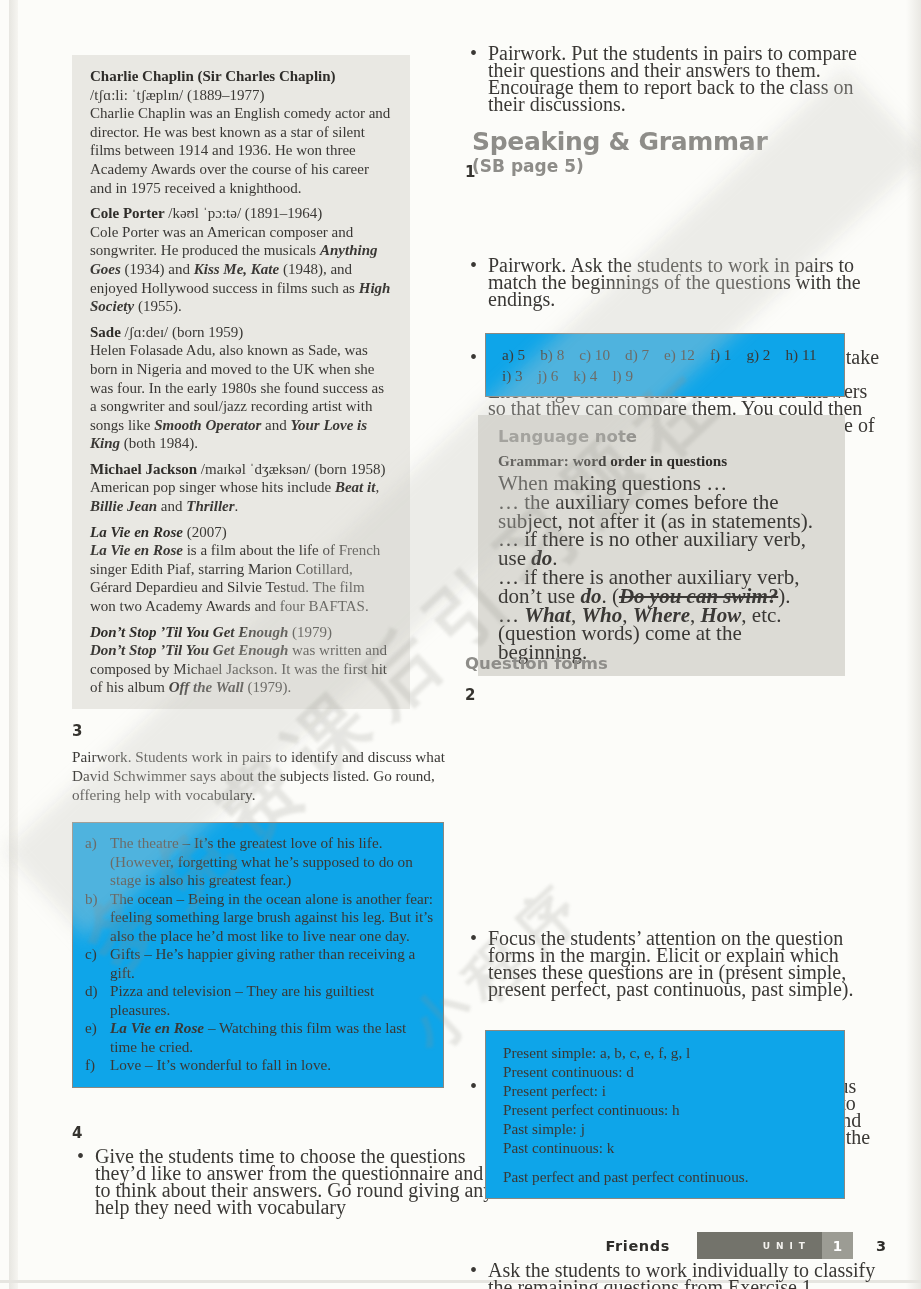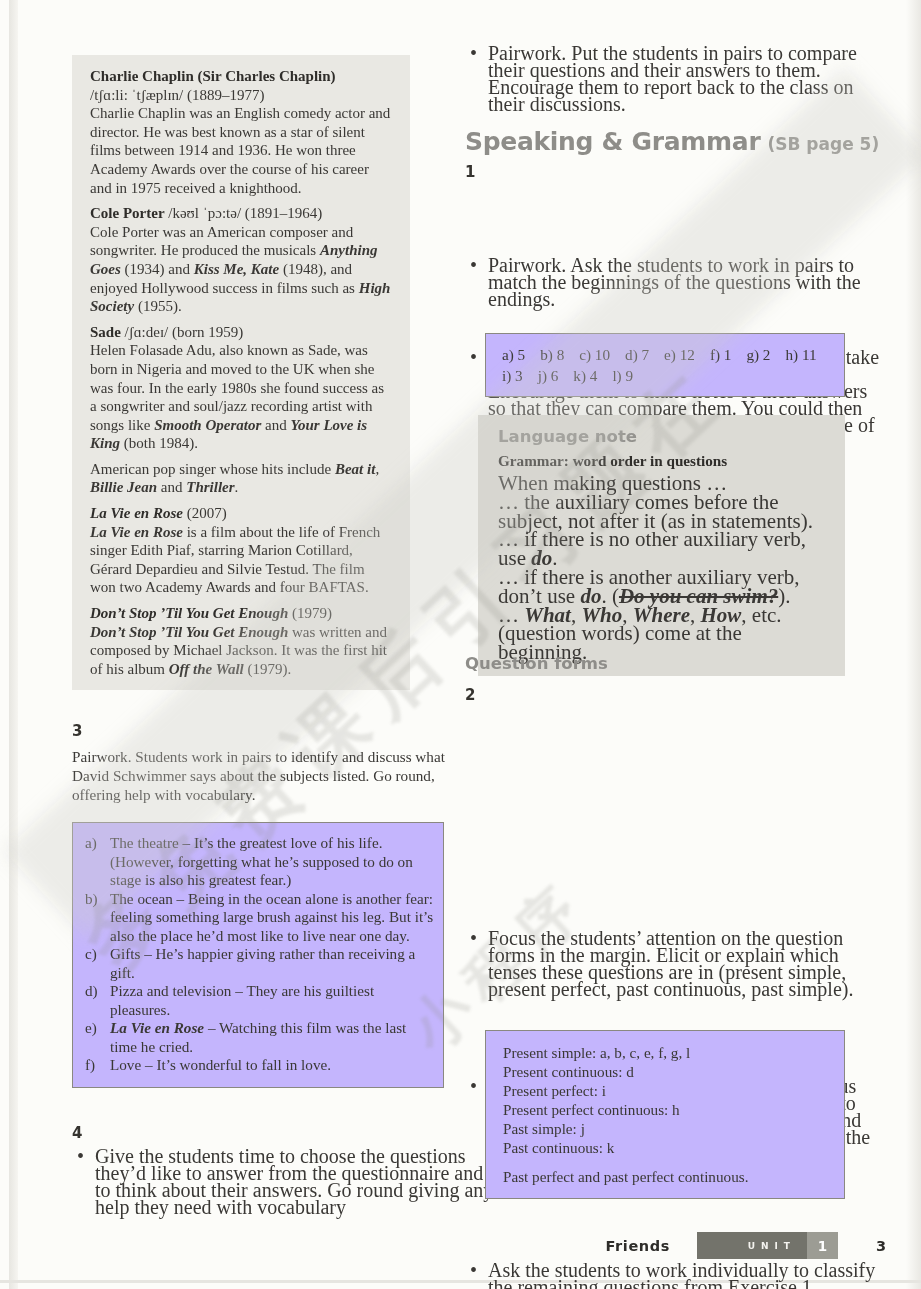--- a/index.html
+++ b/index.html
@@ -32,37 +32,37 @@
   .bio-entry{margin-bottom:7px;}
   .bio-entry:last-child{margin-bottom:0;}
 
   .sec-num{
     font-family:"DejaVu Sans","Liberation Sans",sans-serif;
     font-weight:bold;font-size:15px;color:#35332f;
   }
   .para{font-size:15.2px;line-height:19px;}
 
   .answer-box{
-    border:1px solid #8a8881;background:#c4b5fd;box-sizing:border-box;
+    border:1px solid #8a8881;background:#0ea5e9;box-sizing:border-box;
   }
   .af-box{
     position:absolute;left:0;top:822px;width:372px;
     padding:11px 8px 12px 12px;font-size:15.2px;line-height:18.5px;
   }
   .af-item{display:flex;}
   .af-label{width:25px;flex:none;}
   .af-text{flex:1;}
 
   .bullet{position:relative;padding-left:23px;font-size:20px;line-height:17px;}
   .bullet::before{content:"\2022";position:absolute;left:5px;top:0;}
 
   
   .col-right{position:absolute;left:465px;top:0;width:396px;}
 
-  .h-row{position:absolute;left:0;top:127px;display:flex;align-items:baseline;white-space:nowrap;}
+  .h-row{position:absolute;left:0;top:127px;display:flex;align-items:baseline;white-space:nowrap;flex-direction:column;}
   .h-main{font-family:"DejaVu Sans","Liberation Sans",sans-serif;font-weight:bold;
     font-size:25px;color:#8e8d89;letter-spacing:-0.3px;}
   .h-sub{font-family:"DejaVu Sans","Liberation Sans",sans-serif;font-weight:bold;
     font-size:17px;color:#8e8d89;margin-left:7px;}
 
   .gray-h{font-family:"DejaVu Sans","Liberation Sans",sans-serif;font-weight:bold;
     font-size:16.5px;color:#8e8d89;}
 
   .ak-box1{
     position:absolute;left:20px;top:333px;width:360px;
@@ -82,21 +82,21 @@
     position:absolute;left:20px;top:1030px;width:360px;
     padding:12px 21px 12px 17px;font-size:15.2px;line-height:19px;
   }
   .ak-line{display:block;}
   .ak-final{margin-top:10px;}
 
   
   .footer-title{position:absolute;left:575px;top:1238px;width:95px;text-align:right;
     font-family:"DejaVu Sans","Liberation Sans",sans-serif;font-weight:bold;
     font-size:14.5px;color:#2e2d2a;letter-spacing:0.6px;}
-  .unit-bar{position:absolute;left:697px;top:1232px;width:141px;height:27px;display:flex;}
+  .unit-bar{position:absolute;left:697px;top:1232px;width:156px;height:27px;display:flex;}
   .unit-dark{flex:1;background:#73736b;display:flex;align-items:center;
     justify-content:flex-end;padding-right:11px;}
   .unit-label{font-family:"DejaVu Sans","Liberation Sans",sans-serif;font-weight:bold;
     font-size:9px;color:#f4f3ef;letter-spacing:6px;}
   .unit-light{width:31px;background:#9c9c94;display:flex;align-items:center;justify-content:center;}
   .unit-num{font-family:"DejaVu Sans","Liberation Sans",sans-serif;font-weight:bold;
     font-size:13.5px;color:#fff;}
   .page-num{position:absolute;left:876px;top:1238px;
     font-family:"DejaVu Sans","Liberation Sans",sans-serif;font-weight:bold;
     font-size:14.5px;color:#2e2d2a;}
@@ -133,20 +133,21 @@
       </div>
       <div class="bio-entry">
         <div><span class="bd">Cole Porter</span><span> /kəʊl ˈpɔ:tə/ (1891–1964)</span></div>
         <div><span>Cole Porter was an American composer and songwriter. He produced the musicals </span><span class="it">Anything Goes</span><span> (1934) and </span><span class="it">Kiss Me, Kate</span><span> (1948), and enjoyed Hollywood success in films such as </span><span class="it">High Society</span><span> (1955).</span></div>
       </div>
       <div class="bio-entry">
         <div><span class="bd">Sade</span><span> /ʃɑ:deɪ/ (born 1959)</span></div>
         <div><span>Helen Folasade Adu, also known as Sade, was born in Nigeria and moved to the UK when she was four. In the early 1980s she found success as a songwriter and soul/jazz recording artist with songs like </span><span class="it">Smooth Operator</span><span> and </span><span class="it">Your Love is King</span><span> (both 1984).</span></div>
       </div>
       <div class="bio-entry">
+        <div><span class="bd">Michael Jackson</span><span> /maɪkəl ˈdʒæksən/ (born 1958)</span></div>
         <div><span>American pop singer whose hits include </span><span class="it">Beat it</span><span>, </span><span class="it">Billie Jean</span><span> and </span><span class="it">Thriller</span><span>.</span></div>
       </div>
       <div class="bio-entry">
         <div><span class="it bd">La Vie en Rose</span><span> (2007)</span></div>
         <div><span class="it">La Vie en Rose</span><span> is a film about the life of French singer Edith Piaf, starring Marion Cotillard, Gérard Depardieu and Silvie Testud. The film won two Academy Awards and four BAFTAS.</span></div>
       </div>
       <div class="bio-entry">
         <div><span class="it bd">Don’t Stop ’Til You Get Enough</span><span> (1979)</span></div>
         <div><span class="it">Don’t Stop ’Til You Get Enough</span><span> was written and composed by Michael Jackson. It was the first hit of his album </span><span class="it">Off the Wall</span><span> (1979).</span></div>
       </div>

